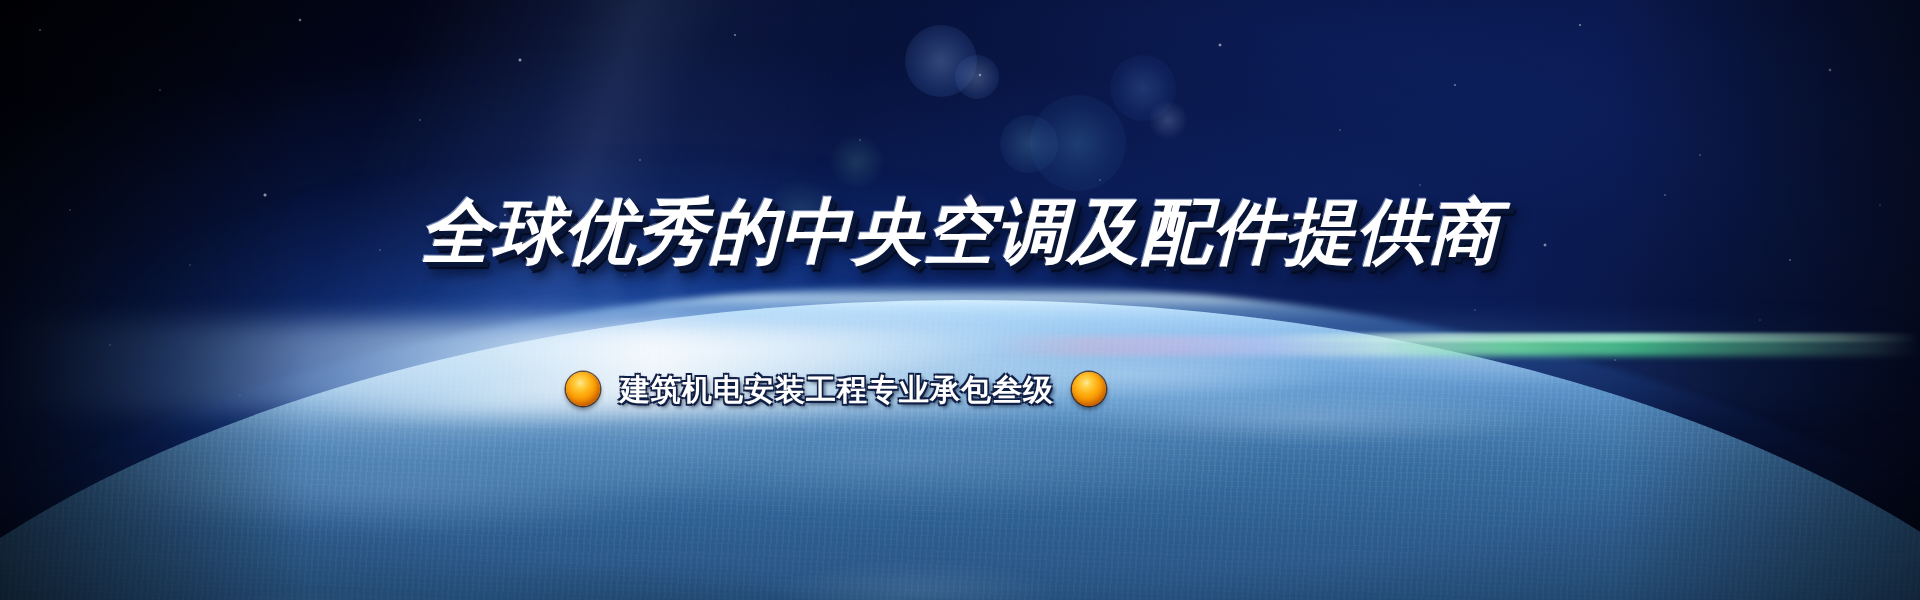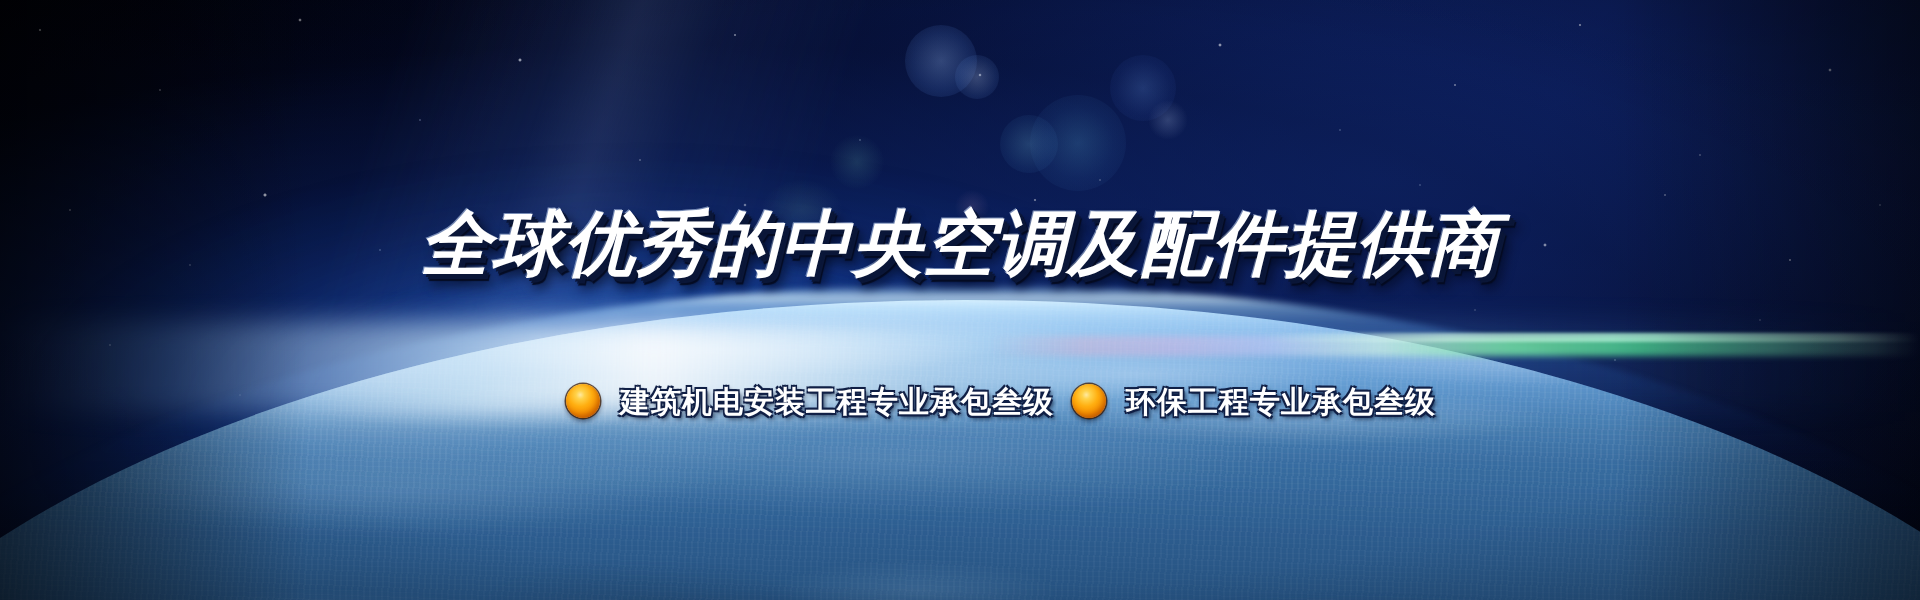--- a/index.html
+++ b/index.html
@@ -301,21 +301,20 @@
     background:
       radial-gradient(ellipse 85% 92% at 50% 50%, rgba(0,0,0,0) 52%, rgba(0,0,0,.38) 100%),
       linear-gradient(90deg, rgba(0,0,0,.55) 0%, rgba(0,0,0,0) 16%, rgba(0,0,0,0) 84%, rgba(0,0,0,.42) 100%);
   }
 
   
   #content{
     position:absolute;
     inset:0;
     z-index:40;
-    margin-top:12px;
   }
 
   #headline{
     position:absolute;
     left:0; right:0;
     top:196px;
     text-align:center;
     white-space:nowrap;
     font-size:71px;
     font-weight:bold;
@@ -421,18 +420,17 @@
 
     <div id="bullets">
 
       <div class="bullet-row">
         <span class="bullet-dot"></span>
         <span class="bullet-text">建筑机电安装工程专业承包叁级</span>
       </div>
 
       <div class="bullet-row">
         <span class="bullet-dot"></span>
-        <span class="bullet-text">环保工程专业承包叁级</span>
       </div>
 
     </div>
   </div>
 </div>
 
 </body></html>

